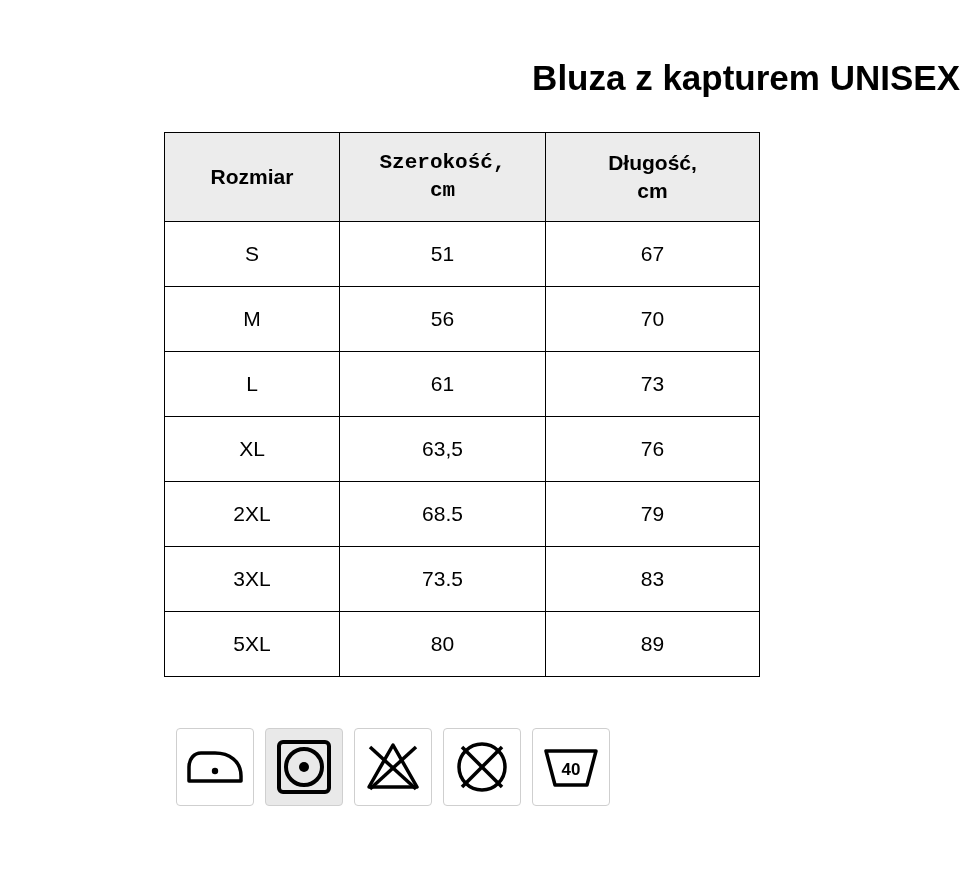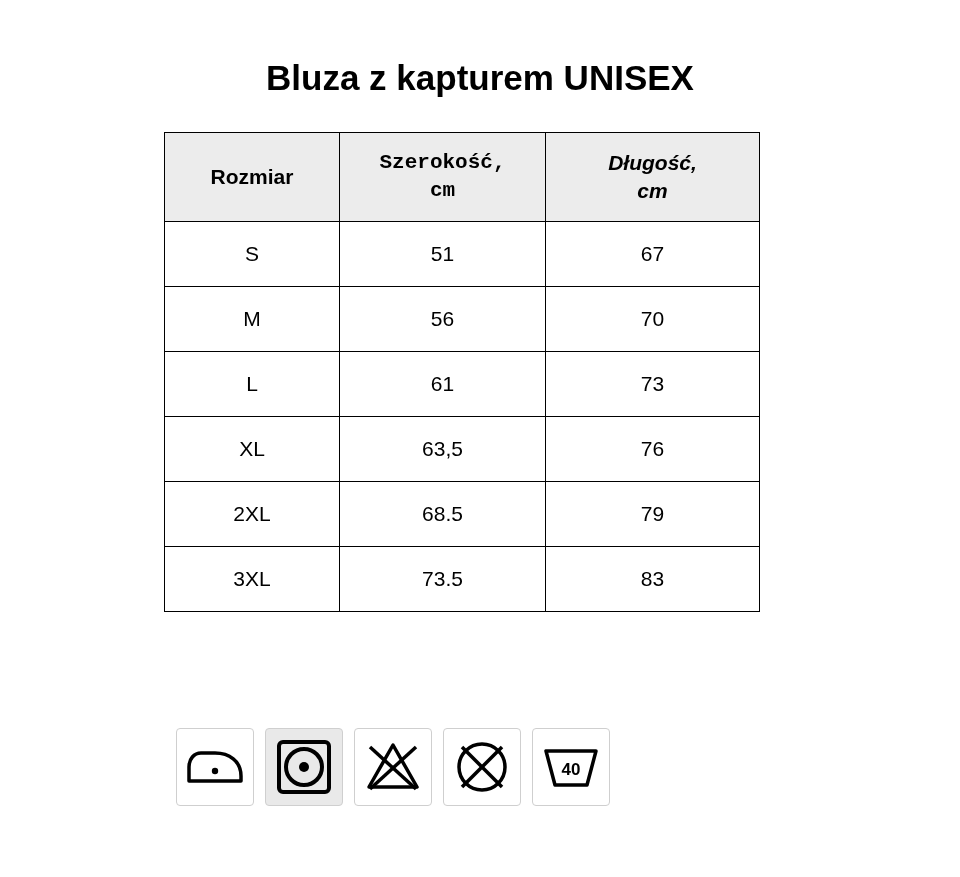--- a/index.html
+++ b/index.html
@@ -18,21 +18,21 @@
   .page {
     width: 960px;
     height: 877px;
     position: relative;
   }
   .title {
     position: absolute;
     top: 58px;
     left: 0;
     width: 960px;
-    text-align: center;
+    text-align: right;
     font-size: 35px;
     font-weight: bold;
     letter-spacing: 0px;
     color: #000000;
   }
   .size-table {
     position: absolute;
     top: 132px;
     left: 164px;
     width: 556px;
@@ -53,21 +53,21 @@
     height: 88px;
     line-height: 1.35;
     padding: 0 6px;
   }
   .size-table td {
     height: 62px;
     background: #ffffff;
   }
   .col-size { width: 162px; }
   .col-width { width: 193px; font-family: Liberation Mono, monospace; }
-  .col-length { width: 201px; font-style: italic; }
+  .col-length { width: 201px; }
 
   .care-row {
     position: absolute;
     top: 718px;
     left: 176px;
     display: flex;
     gap: 11px;
   }
   .care-icon {
     width: 78px;
@@ -135,20 +135,25 @@
       <tr>
         <td>2XL</td>
         <td>68.5</td>
         <td>79</td>
       </tr>
       <tr>
         <td>3XL</td>
         <td>73.5</td>
         <td>83</td>
       </tr>
+      <tr>
+        <td>5XL</td>
+        <td>80</td>
+        <td>89</td>
+      </tr>
     </tbody>
   </table>
 
   <div class="care-row">
 
     <div class="care-icon">
       <svg width="60" height="44" viewBox="0 0 60 44">
         <path d="M4 36 L56 36 L56 31 C56 16 44 8 30 8 L16 8 C9 8 4 14 4 22 Z" fill="none" stroke="#000" stroke-width="3.5" stroke-linejoin="round"></path>
         <circle cx="30" cy="26" r="3.2" fill="#000"></circle>
       </svg>

